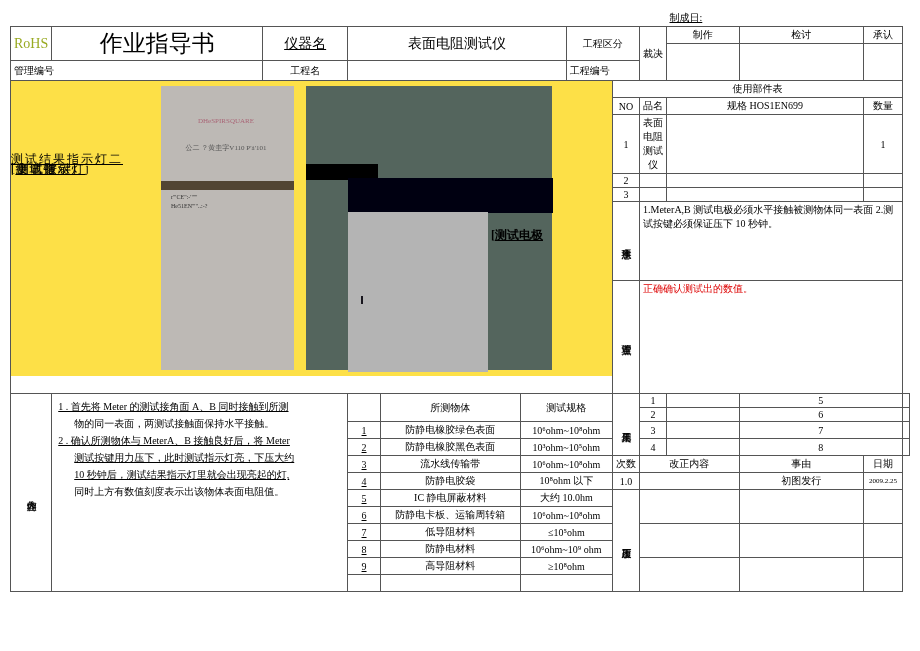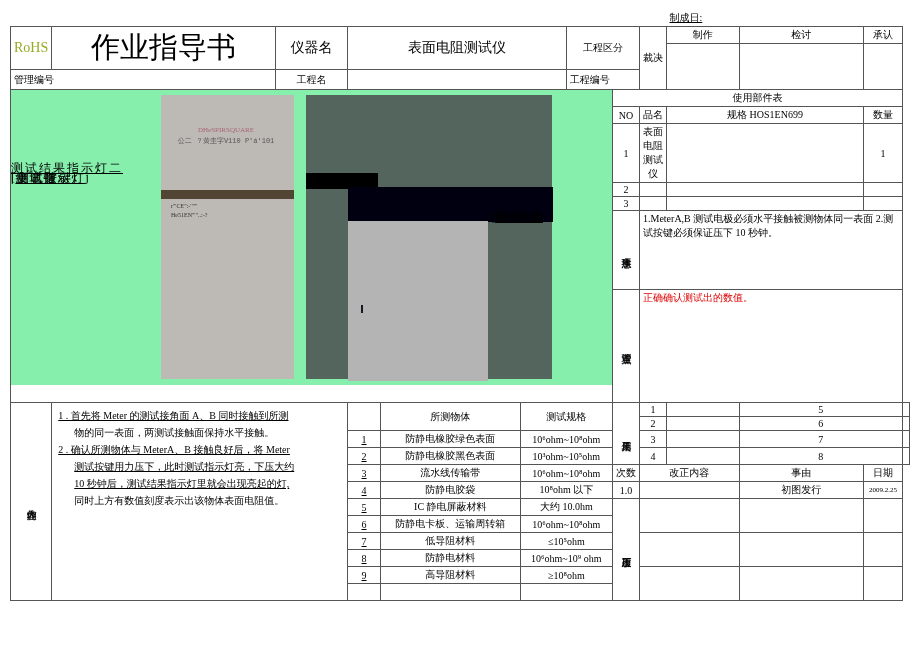--- a/index.html
+++ b/index.html
@@ -4,53 +4,53 @@
 <style>
   body { margin:0; padding:10px; font-family:"SimSun","Songti SC",serif; font-size:10px; background:#fff; color:#000; }
   table { border-collapse:collapse; }
   td { border:0.5px solid #555; padding:1px 3px; vertical-align:middle; }
   .outer { width:900px; }
   .vtxt { writing-mode:vertical-rl; text-orientation:upright; text-align:center; width:14px; }
   .nob { border:none;margin-top:36px; }
   .ul { text-decoration:underline; }
   .red { color:#d00;font-family:Liberation Serif, serif; }
   .c { text-align:center; }
-  .photo-area { position:relative; height:295px; width:601px; background:#86efac; }
+  .photo-area { position:relative; height:295px; width:601px; background:#fde047; }
   .photo-area div { position:absolute; }
   .dev1 { left:150px; top:5px; width:133px; height:284px; background:#bdb9b5; }
   .dev1a { left:150px; top:100px; width:133px; height:9px; background:#524533; }
   .dev1b { left:160px; top:36px; width:110px; font-size:7px; color:#a67; text-align:center; }
   .dev1c { left:160px; top:96px; width:110px; font-size:6px; color:#333; }
   .dev2 { left:295px; top:5px; width:246px; height:284px; background:#54655d; }
   .dev2a { left:295px; top:83px; width:72px; height:16px; background:#000; }
   .dev2b { left:337px; top:97px; width:205px; height:35px; background:#001; }
   .dev2c { left:337px; top:131px; width:140px; height:160px; background:#b4b4b4; }
   .dev2d { left:350px; top:215px; width:2px; height:8px; background:#18161e; }
   .lbl-wrap { left:0; top:68px; width:140px; }
   .lbl-row { position:static; display:flex; justify-content:space-between; padding:2px 6px 2px 0; font-size:12px; letter-spacing:2px; }
   .lbl-wrap div+div { margin-top:10px; }
-  .probe { left:480px; top:119px; font-size:12px;font-weight:bold; }
+  .probe { left:480px; top:146px; font-size:12px;font-weight:bold; }
   .matth td { height:14px; }
   .numcol { width:26px; text-align:center; text-decoration:underline; }
 </style>
 </head>
 <body>
 
 <table class="outer">
 
 <tbody>
       <tr>
   <td colspan="14" class="nob"></td>
   <td colspan="3" class="nob ul">制成日:</td>
 </tr>
 
 <tr>
   <td rowspan="2" class="c" style="font-size:14px;color:#9a2;margin-left:36px;">RoHS</td>
-  <td rowspan="2" colspan="3" class="c" style="font-size:29px;">作业指导书</td>
-  <td rowspan="2" colspan="2" class="c" style="font-size:14px;">仪器名</td>
+  <td rowspan="2" colspan="3" class="c" style="font-size:23px;">作业指导书</td>
+  <td rowspan="2" colspan="2" class="c" style="font-size:14px;text-decoration:underline;">仪器名</td>
   <td rowspan="2" colspan="5" class="c" style="font-size:14px;">表面电阻测试仪</td>
   <td rowspan="2" colspan="2" class="c">工程区分</td>
   <td rowspan="3" class="c">裁决</td>
   <td class="c">制作</td>
   <td class="c">检讨</td>
   <td class="c">承认</td>
 </tr>
 <tr>
   <td rowspan="2"></td>
   <td rowspan="2"></td>
@@ -62,21 +62,21 @@
   <td colspan="2" class="c">工程名</td>
   <td colspan="5"></td>
   <td colspan="2">工程编号</td>
 </tr>
 
 <tr>
   <td colspan="12" rowspan="10" style="padding:0;vertical-align:top;">
     <div class="photo-area">
       <div class="dev1"></div>
       <div class="dev1b">DHeSPIRSQUARE</div>
-      <div class="dev1b" style="top:46px;color:#555;font-family:Liberation Mono, monospace;">公二 ？黄圭字V110  P'á'101</div>
+      <div class="dev1b" style="top:62px;color:#555;">公二 ？黄圭字V110  P'á'101</div>
       <div class="dev1a"></div>
       <div class="dev1c" style="top:113px;">r'"CE":-'""'</div>
       <div class="dev1c" style="top:122px;">He51EN'""..:-?</div>
       <div class="dev2"></div>
       <div class="dev2a"></div>
       <div class="dev2b"></div>
       <div class="dev2c"></div>
       <div class="dev2d"></div>
       <div class="lbl-wrap">
         <div class="lbl-row">

